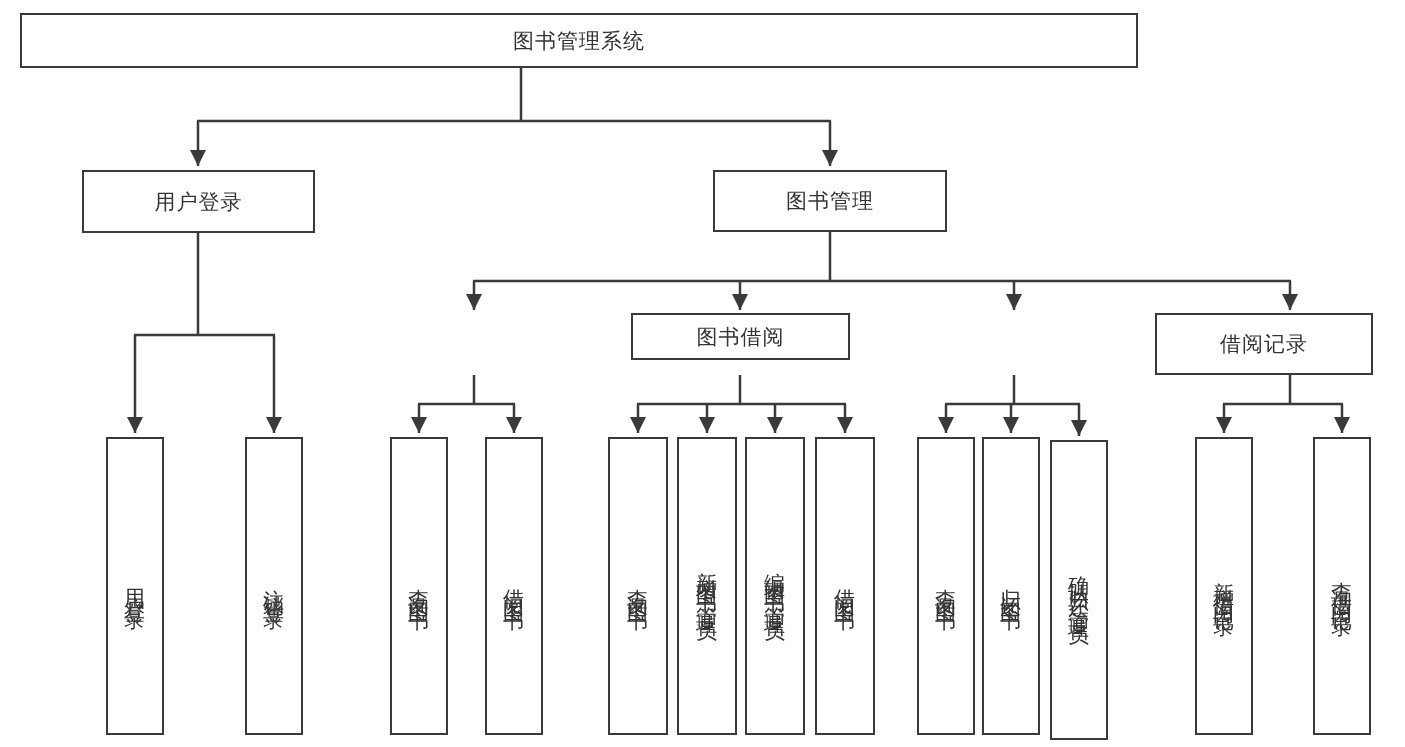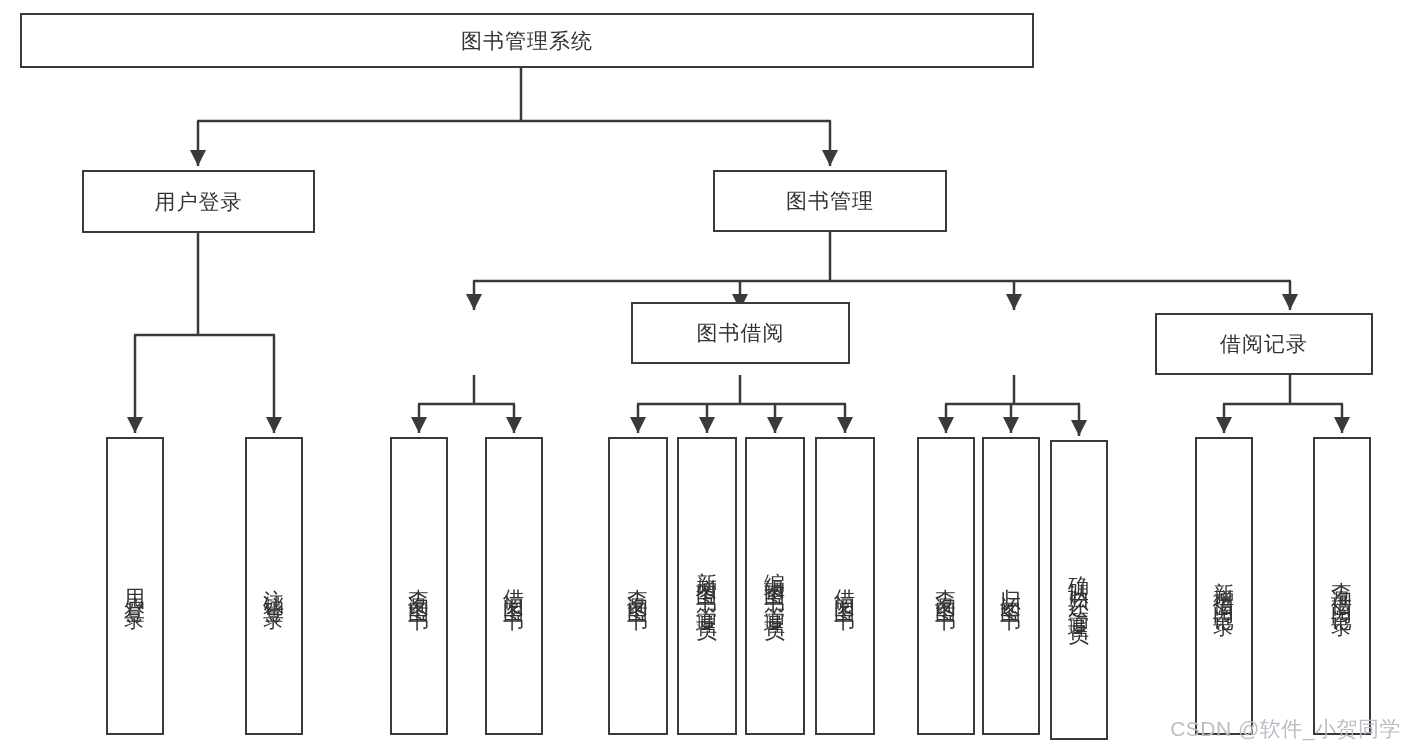--- a/index.html
+++ b/index.html
@@ -92,41 +92,40 @@
 
       <g>
         <path d="M1290 375 V405"></path>
         <path d="M1223 404 H1343"></path>
         <path d="M1224 404 V433" marker-end="url(#arrow)"></path>
         <path d="M1342 404 V433" marker-end="url(#arrow)"></path>
       </g>
     </g>
   </svg>
 
-  <div class="node h" style="left:20px;top:13px;width:1014px;height:55px;">图书管理系统</div>
+  <div class="node h" style="left:20px;top:13px;width:1118px;height:55px;">图书管理系统</div>
 
   <div class="node h" style="left:82px;top:170px;width:233px;height:63px;">用户登录</div>
   <div class="node h" style="left:713px;top:170px;width:234px;height:62px;">图书管理</div>
 
   <div class="node v" style="left:106px;top:437px;width:58px;height:298px;">用户登录</div>
   <div class="node v" style="left:245px;top:437px;width:58px;height:298px;">注销登录</div>
 
-  <div class="node h" style="left:631px;top:302px;width:219px;height:62px;">图书借阅</div>
+  <div class="node h" style="left:631px;top:313px;width:219px;height:47px;">图书借阅</div>
   <div class="node h" style="left:1155px;top:313px;width:218px;height:62px;">借阅记录</div>
 
   <div class="node v" style="left:390px;top:437px;width:58px;height:298px;">查询图书</div>
   <div class="node v" style="left:485px;top:437px;width:58px;height:298px;">借阅图书</div>
 
   <div class="node v" style="left:608px;top:437px;width:60px;height:298px;">查询图书</div>
   <div class="node v" style="left:677px;top:437px;width:60px;height:298px;">新增图书（管理员）</div>
   <div class="node v" style="left:745px;top:437px;width:60px;height:298px;">编辑图书（管理员）</div>
   <div class="node v" style="left:815px;top:437px;width:60px;height:298px;">借阅图书</div>
 
   <div class="node v" style="left:917px;top:437px;width:58px;height:298px;">查询图书</div>
   <div class="node v" style="left:982px;top:437px;width:58px;height:298px;">归还图书</div>
   <div class="node v" style="left:1050px;top:440px;width:58px;height:300px;">确认归还（管理员）</div>
 
   <div class="node v" style="left:1195px;top:437px;width:58px;height:298px;">新增借阅记录</div>
   <div class="node v" style="left:1313px;top:437px;width:58px;height:298px;">查询借阅记录</div>
 
-  <div class="watermark">CSDN @软件_小贺同学</div>
 
 </div>
 
 </body></html>

